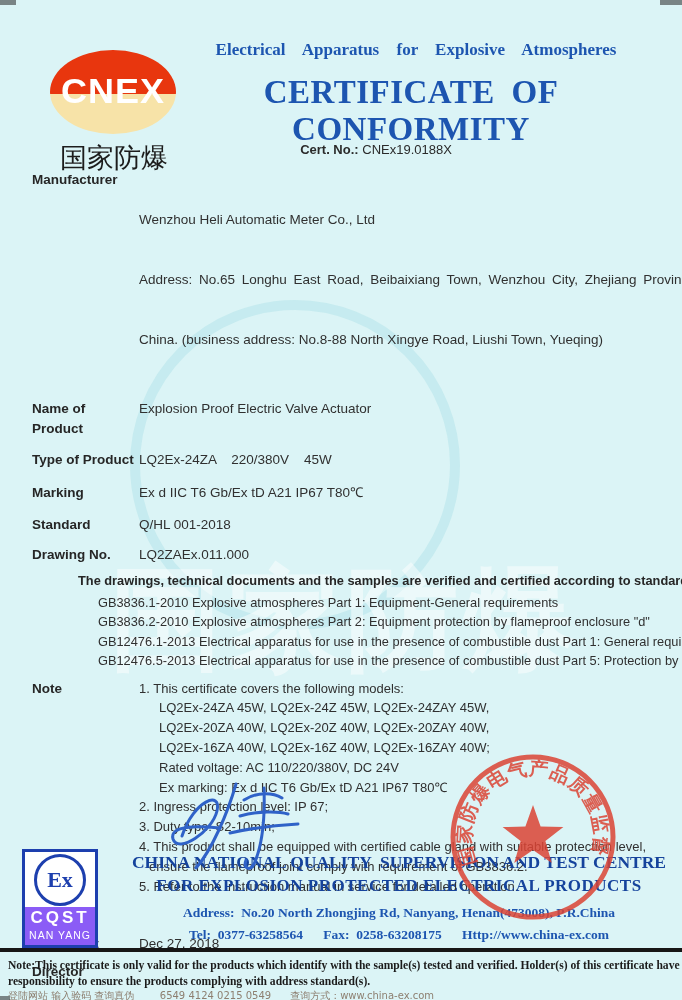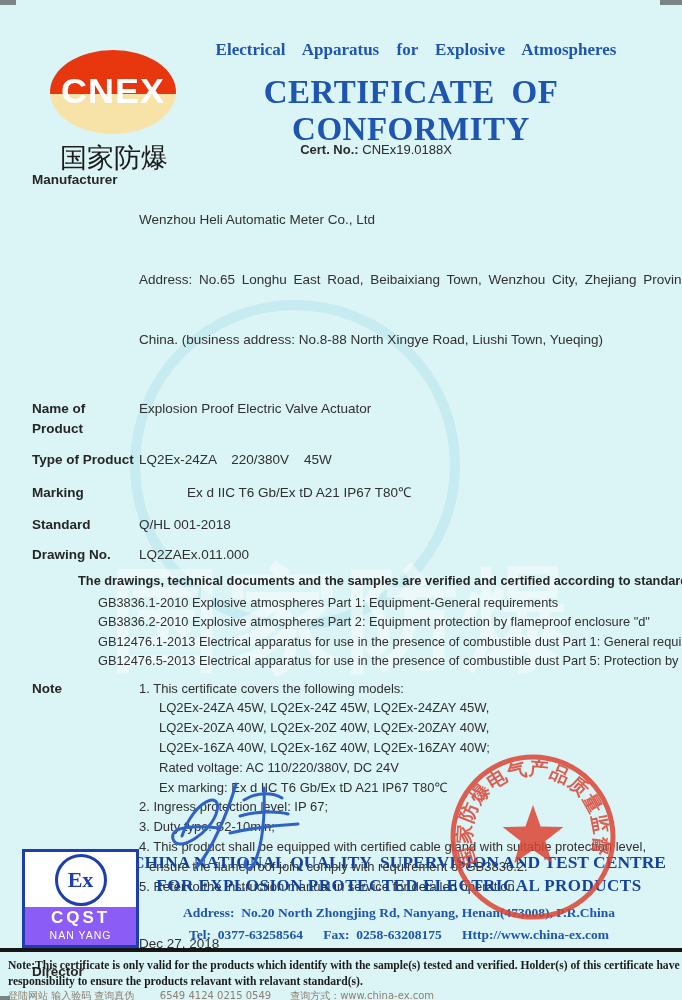--- a/index.html
+++ b/index.html
@@ -32,21 +32,21 @@
   .para{padding-left:78px;font-weight:bold;font-size:12.8px;line-height:20px;color:#262626;margin-bottom:2px;}
   .stds{padding-left:98px;font-size:12.8px;line-height:19.4px;color:#303030;margin-bottom:8px;}
   .note-lines{flex:1;}
   .nline{font-size:13px;line-height:19.8px;color:#303030;white-space:nowrap;}
   .ind1{padding-left:20px;}
   .ind2{padding-left:10px;}
   
   .sig{position:absolute;left:160px;top:778px;z-index:3;}
   .seal{position:absolute;left:438px;top:742px;z-index:5;opacity:.85;}
   
-  .cqst{position:absolute;left:22px;top:849px;width:117px;height:99px;background:#fff;border:3px solid #1d3fae;z-index:4;box-sizing:border-box;}
+  .cqst{position:absolute;left:22px;top:849px;width:76px;height:99px;background:#fff;border:3px solid #1d3fae;z-index:4;box-sizing:border-box;}
   .cqst-top{height:55px;display:flex;align-items:center;justify-content:center;}
   .cqst-circ{width:46px;height:46px;border:3px solid #1d3fae;border-radius:50%;display:flex;align-items:center;justify-content:center;
              color:#1d3fae;font-weight:bold;font-size:22px;font-family:"Liberation Serif",serif;}
   .cqst-bot{height:38px;background:#8b5cf6;color:#fff;text-align:center;}
   .cqst-name{font-size:17px;font-weight:bold;letter-spacing:3px;line-height:22px;}
   .cqst-city{font-size:10.5px;letter-spacing:1px;line-height:12px;}
   .org1{position:absolute;left:118px;right:2px;top:852px;text-align:center;z-index:2;
         font-family:"Liberation Serif",serif;font-weight:bold;font-size:17.5px;color:#15439c;white-space:pre;}
   .org2{position:absolute;left:118px;right:2px;top:876px;text-align:center;z-index:2;
         font-family:"Liberation Serif",serif;font-weight:bold;font-size:17px;color:#15439c;letter-spacing:.5px;}
@@ -98,21 +98,21 @@
     <div class="row">
       <div class="label">Name of Product</div>
       <div class="val">Explosion Proof Electric Valve Actuator</div>
     </div>
 
     <div class="row" style="margin-bottom:13px;">
       <div class="label">Type of Product</div>
       <div class="val">LQ2Ex-24ZA    220/380V    45W</div>
     </div>
 
-    <div class="row" style="margin-bottom:12px;gap:48px;">
+    <div class="row" style="margin-bottom:12px;">
       <div class="label">Marking</div>
       <div class="val">Ex d IIC T6 Gb/Ex tD A21 IP67 T80℃</div>
     </div>
 
     <div class="row" style="margin-bottom:10px;">
       <div class="label">Standard</div>
       <div class="val">Q/HL 001-2018</div>
     </div>
 
     <div class="row" style="margin-bottom:6px;">
@@ -195,16 +195,16 @@
     </div>
   </div>
 
   <div class="org1">CHINA NATIONAL QUALITY  SUPERVISION AND TEST CENTRE</div>
   <div class="org2">FOR EXPLOSION PROTECTED ELECTRICAL PRODUCTS</div>
   <div class="addr">Address:  No.20 North Zhongjing Rd, Nanyang, Henan(473008), P.R.China</div>
   <div class="contact">Tel:  0377-63258564      Fax:  0258-63208175      Http://www.china-ex.com</div>
 
   <div class="sep"></div>
   <div class="bnote bnote1">Note:This certificate is only valid for the products which identify with the sample(s) tested and verified. Holder(s) of this certificate have the</div>
-  <div class="bnote bnote2">responsibility to ensure the products relavant with relavant standard(s).</div>
+  <div class="bnote bnote2">responsibility to ensure the products complying with address standard(s).</div>
   <div class="antifake">登陆网站 输入验码 查询真伪        6549 4124 0215 0549      查询方式：www.china-ex.com</div>
 
 </div>
 
 </body></html>

